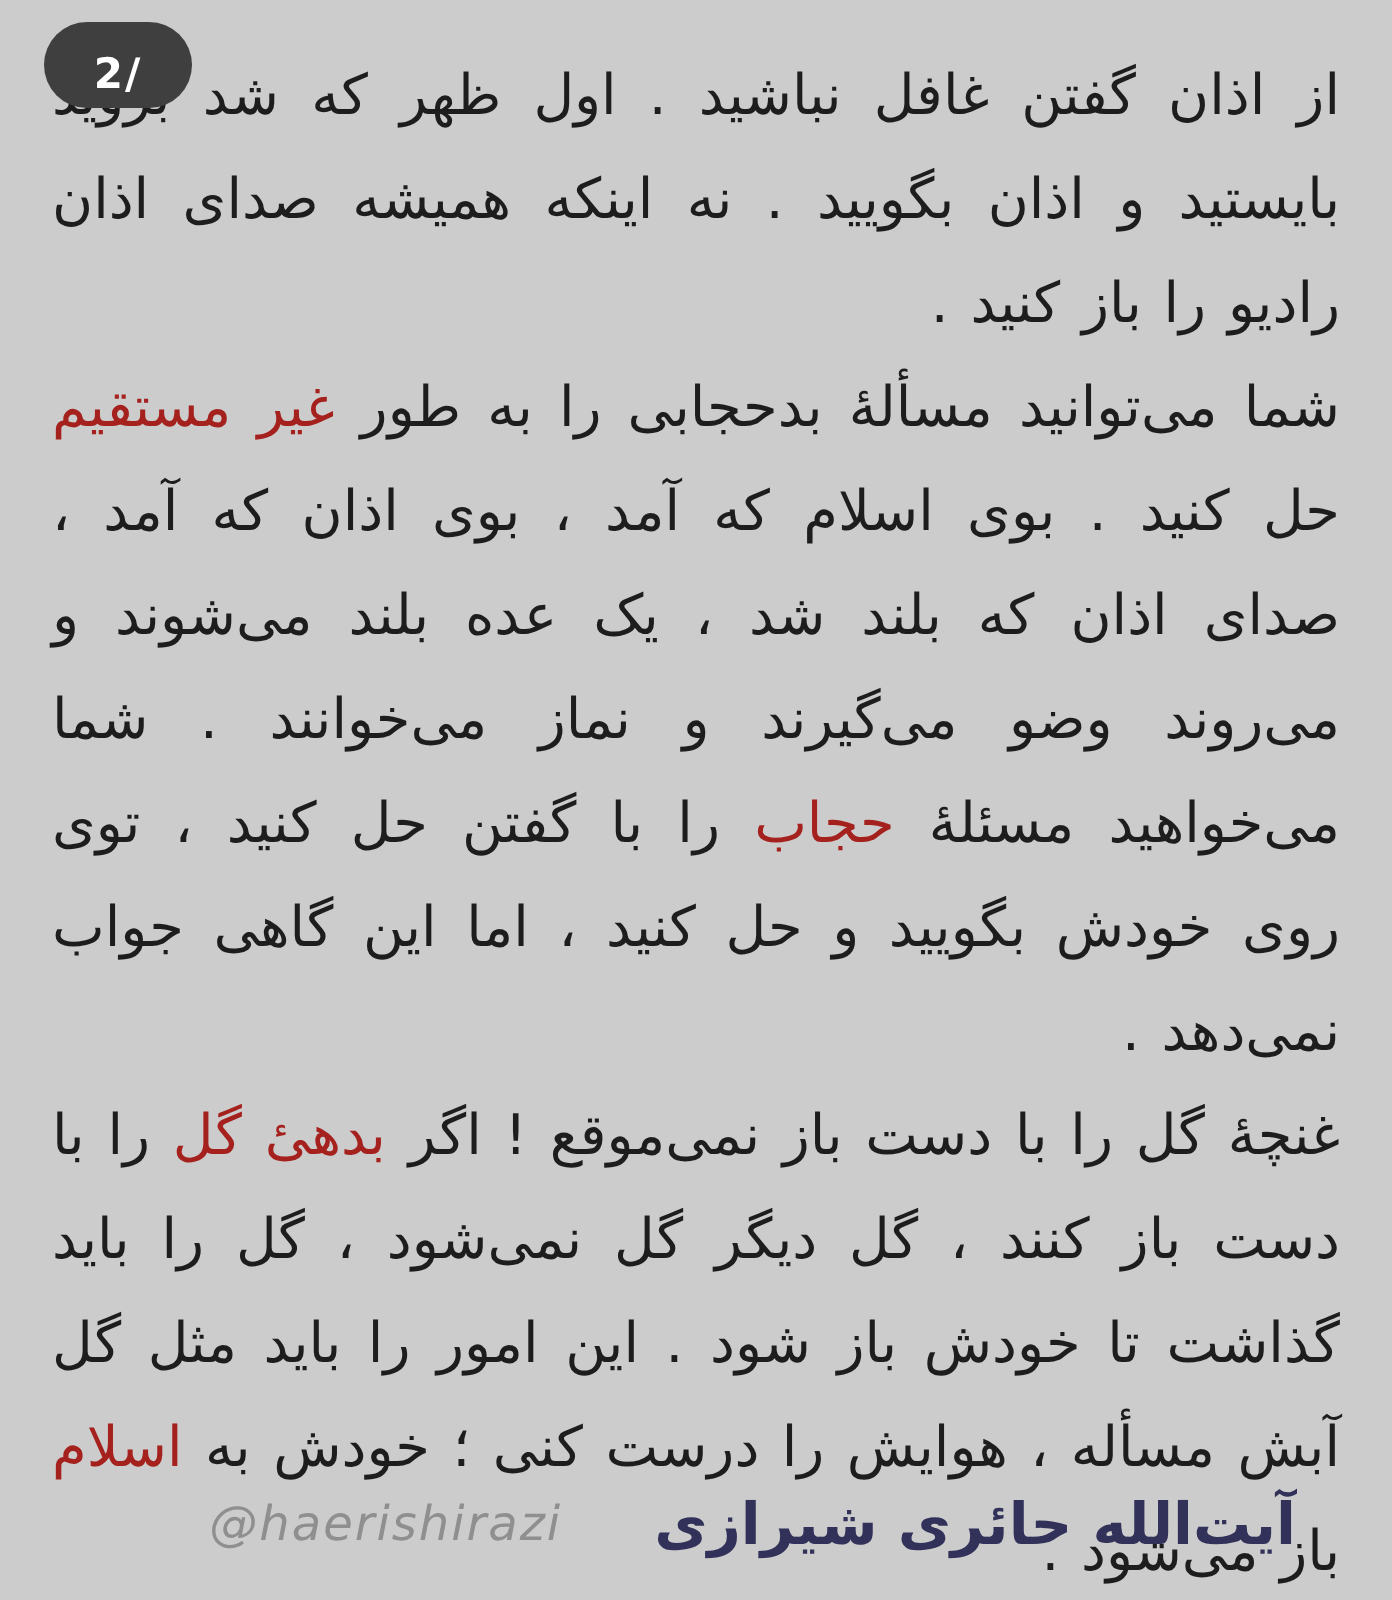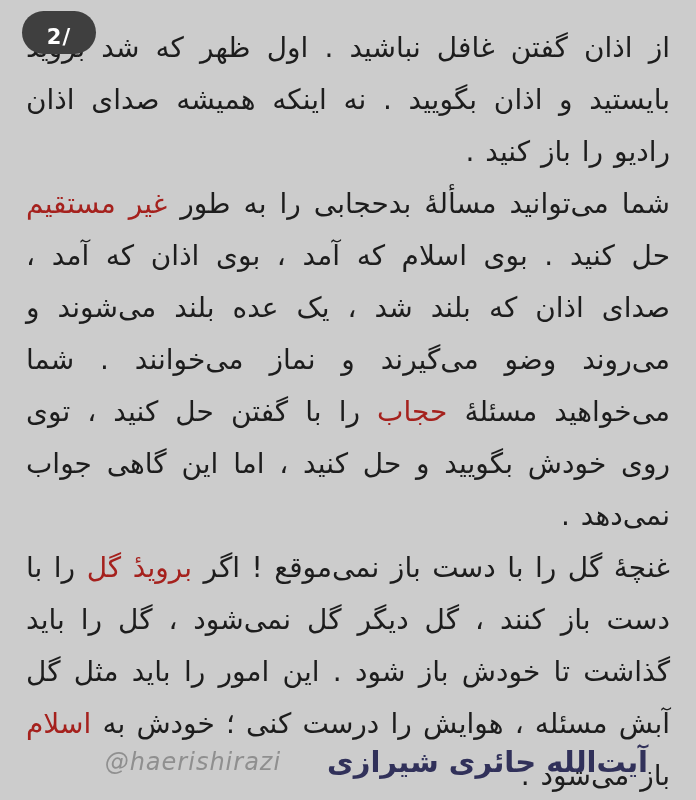--- a/index.html
+++ b/index.html
@@ -98,21 +98,21 @@
 
 <div class="card">
 
   <div class="page-badge">
     <span>2/</span>
   </div>
 
   <div class="text-block">
     <p class="paragraph"><span>از اذان گفتن غافل نباشید . اول ظهر که شد بروید بایستید و اذان بگویید . نه اینکه همیشه صدای اذان رادیو را باز کنید .</span></p>
     <p class="paragraph"><span>شما می‌توانید مسألهٔ بدحجابی را به طور </span><span class="accent">غیر مستقیم</span><span> حل کنید . بوی اسلام که آمد ، بوی اذان که آمد ، صدای اذان که بلند شد ، یک عده بلند می‌شوند و می‌روند وضو می‌گیرند و نماز می‌خوانند . شما می‌خواهید مسئلهٔ </span><span class="accent">حجاب</span><span> را با گفتن حل کنید ، توی روی خودش بگویید و حل کنید ، اما این گاهی جواب نمی‌دهد .</span></p>
-    <p class="paragraph"><span>غنچهٔ گل را با دست باز نمی‌موقع ! اگر </span><span class="accent">برویدٔ گل</span><span> را با دست باز کنند ، گل دیگر گل نمی‌شود ، گل را باید گذاشت تا خودش باز شود . این امور را باید مثل گل آبش مسئله ، هوایش را درست کنی ؛ خودش به </span><span class="accent">اسلام</span><span> باز می‌شود .</span></p>
+    <p class="paragraph"><span>غنچهٔ گل را با دست باز نمی‌موقع ! اگر </span><span class="accent">بدهیٔ گل</span><span> را با دست باز کنند ، گل دیگر گل نمی‌شود ، گل را باید گذاشت تا خودش باز شود . این امور را باید مثل گل آبش مسأله ، هوایش را درست کنی ؛ خودش به </span><span class="accent">اسلام</span><span> باز می‌شود .</span></p>
   </div>
 
   <div class="footer">
     <div class="signature">آیت‌الله حائری شیرازی</div>
     <div class="handle">@haerishirazi</div>
   </div>
 
 </div>
 
 </body></html>

